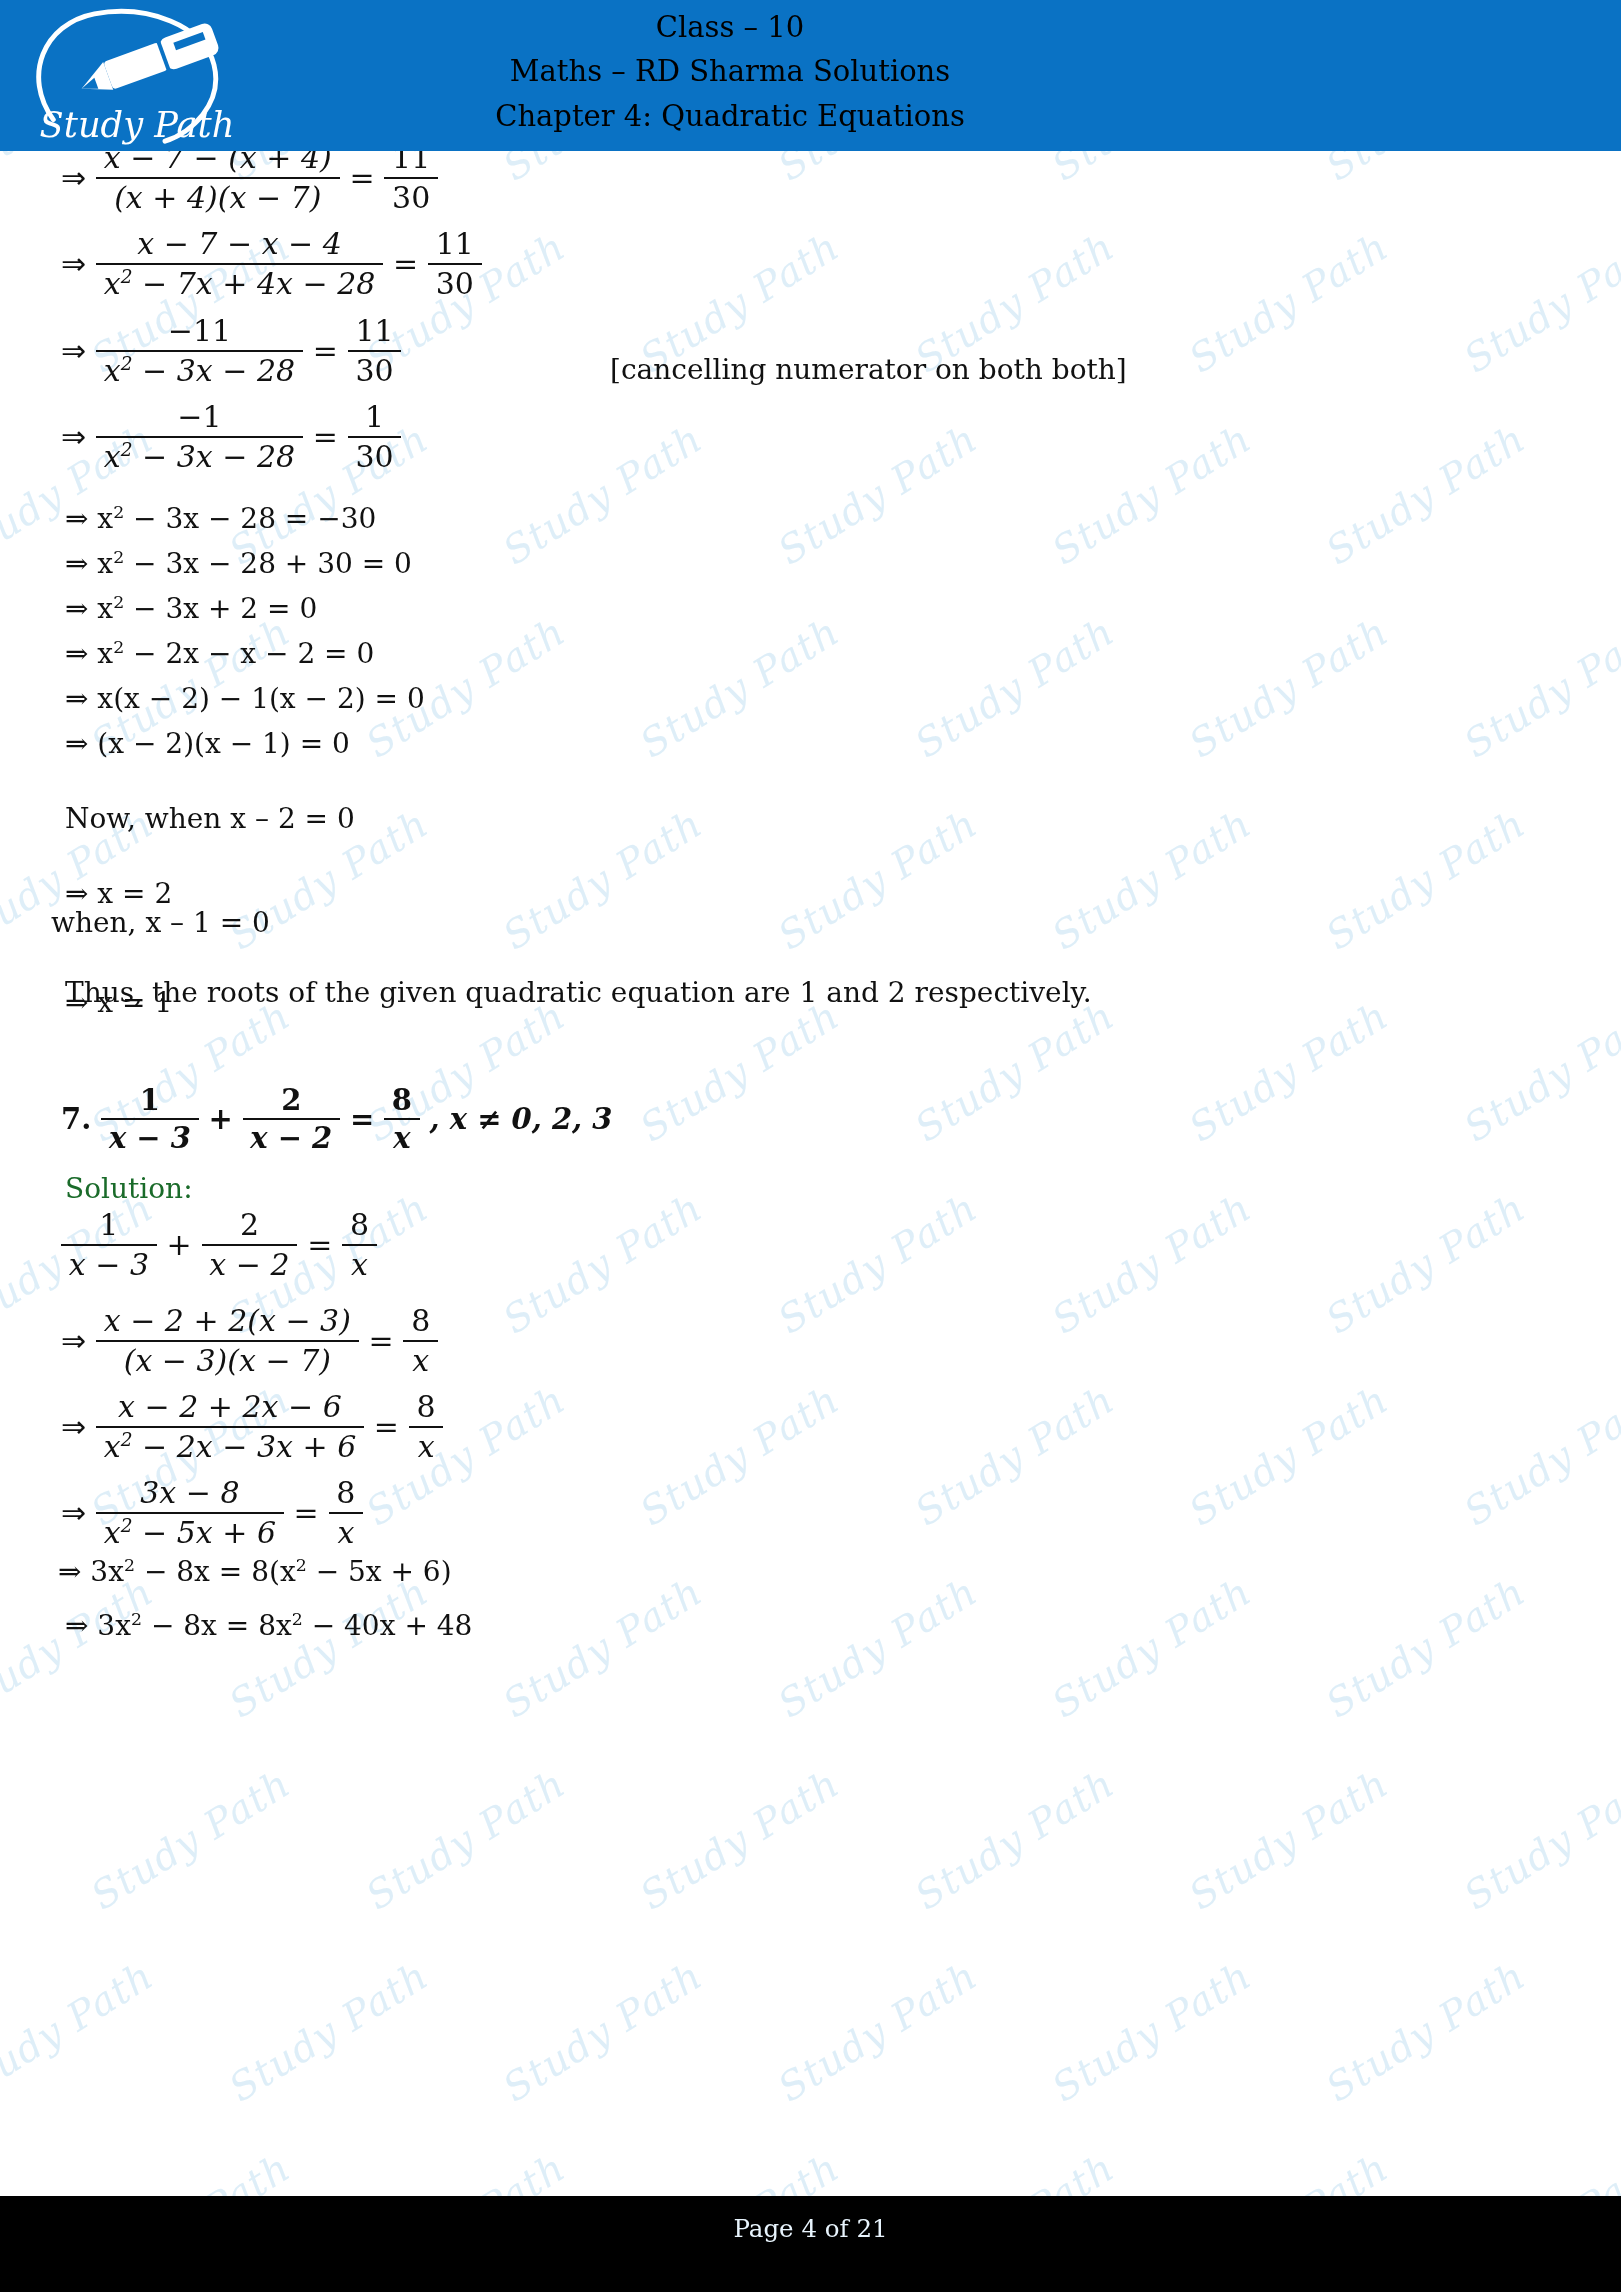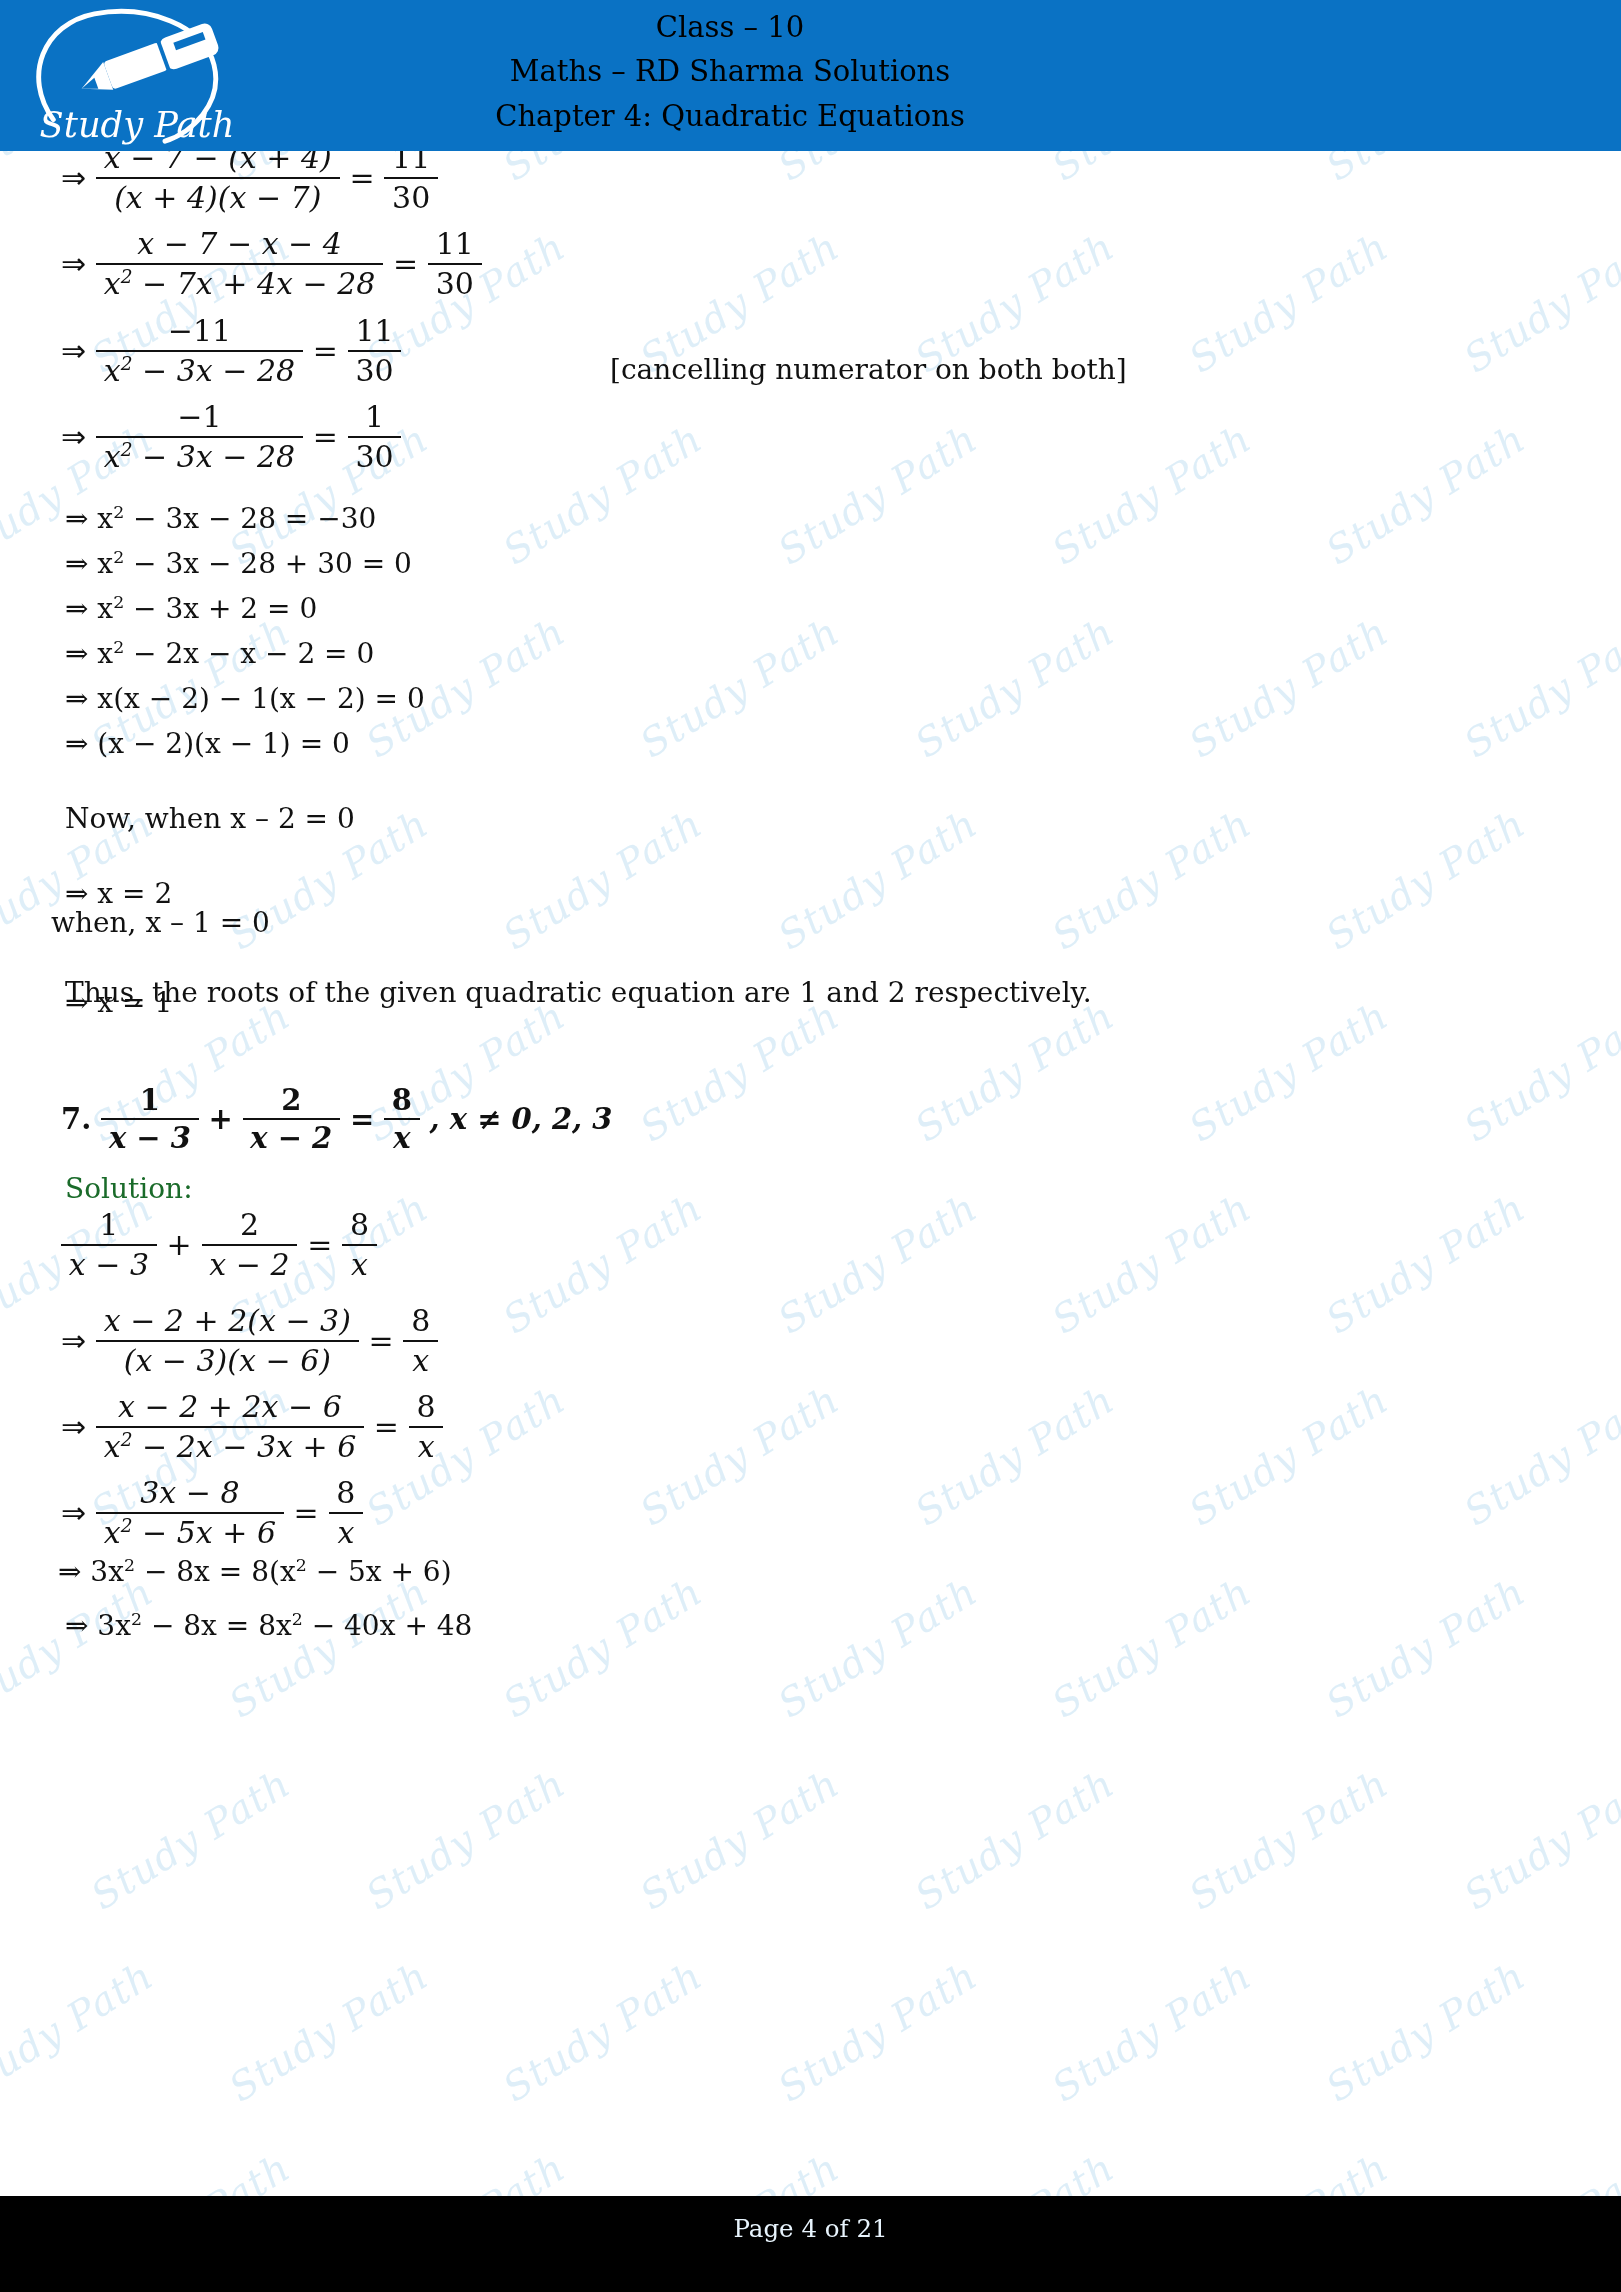--- a/index.html
+++ b/index.html
@@ -380,21 +380,21 @@
         </span>
       </div>
     </div>
 
     <div class="eqblock" style="left:61px; top:1153px;">
       <div class="eqrow m">
         <span class="arrow">⇒</span>
         <span class="frac">
           <span class="num mi">x − 2 + 2(x − 3)</span>
           <span class="bar"></span>
-          <span class="den mi">(x − 3)(x − 6)</span>
+          <span class="den mi">(x − 3)(x − 7)</span>
         </span>
         <span>=</span>
         <span class="frac">
           <span class="num">8</span>
           <span class="bar"></span>
           <span class="den mi">x</span>
         </span>
       </div>
     </div>
 

